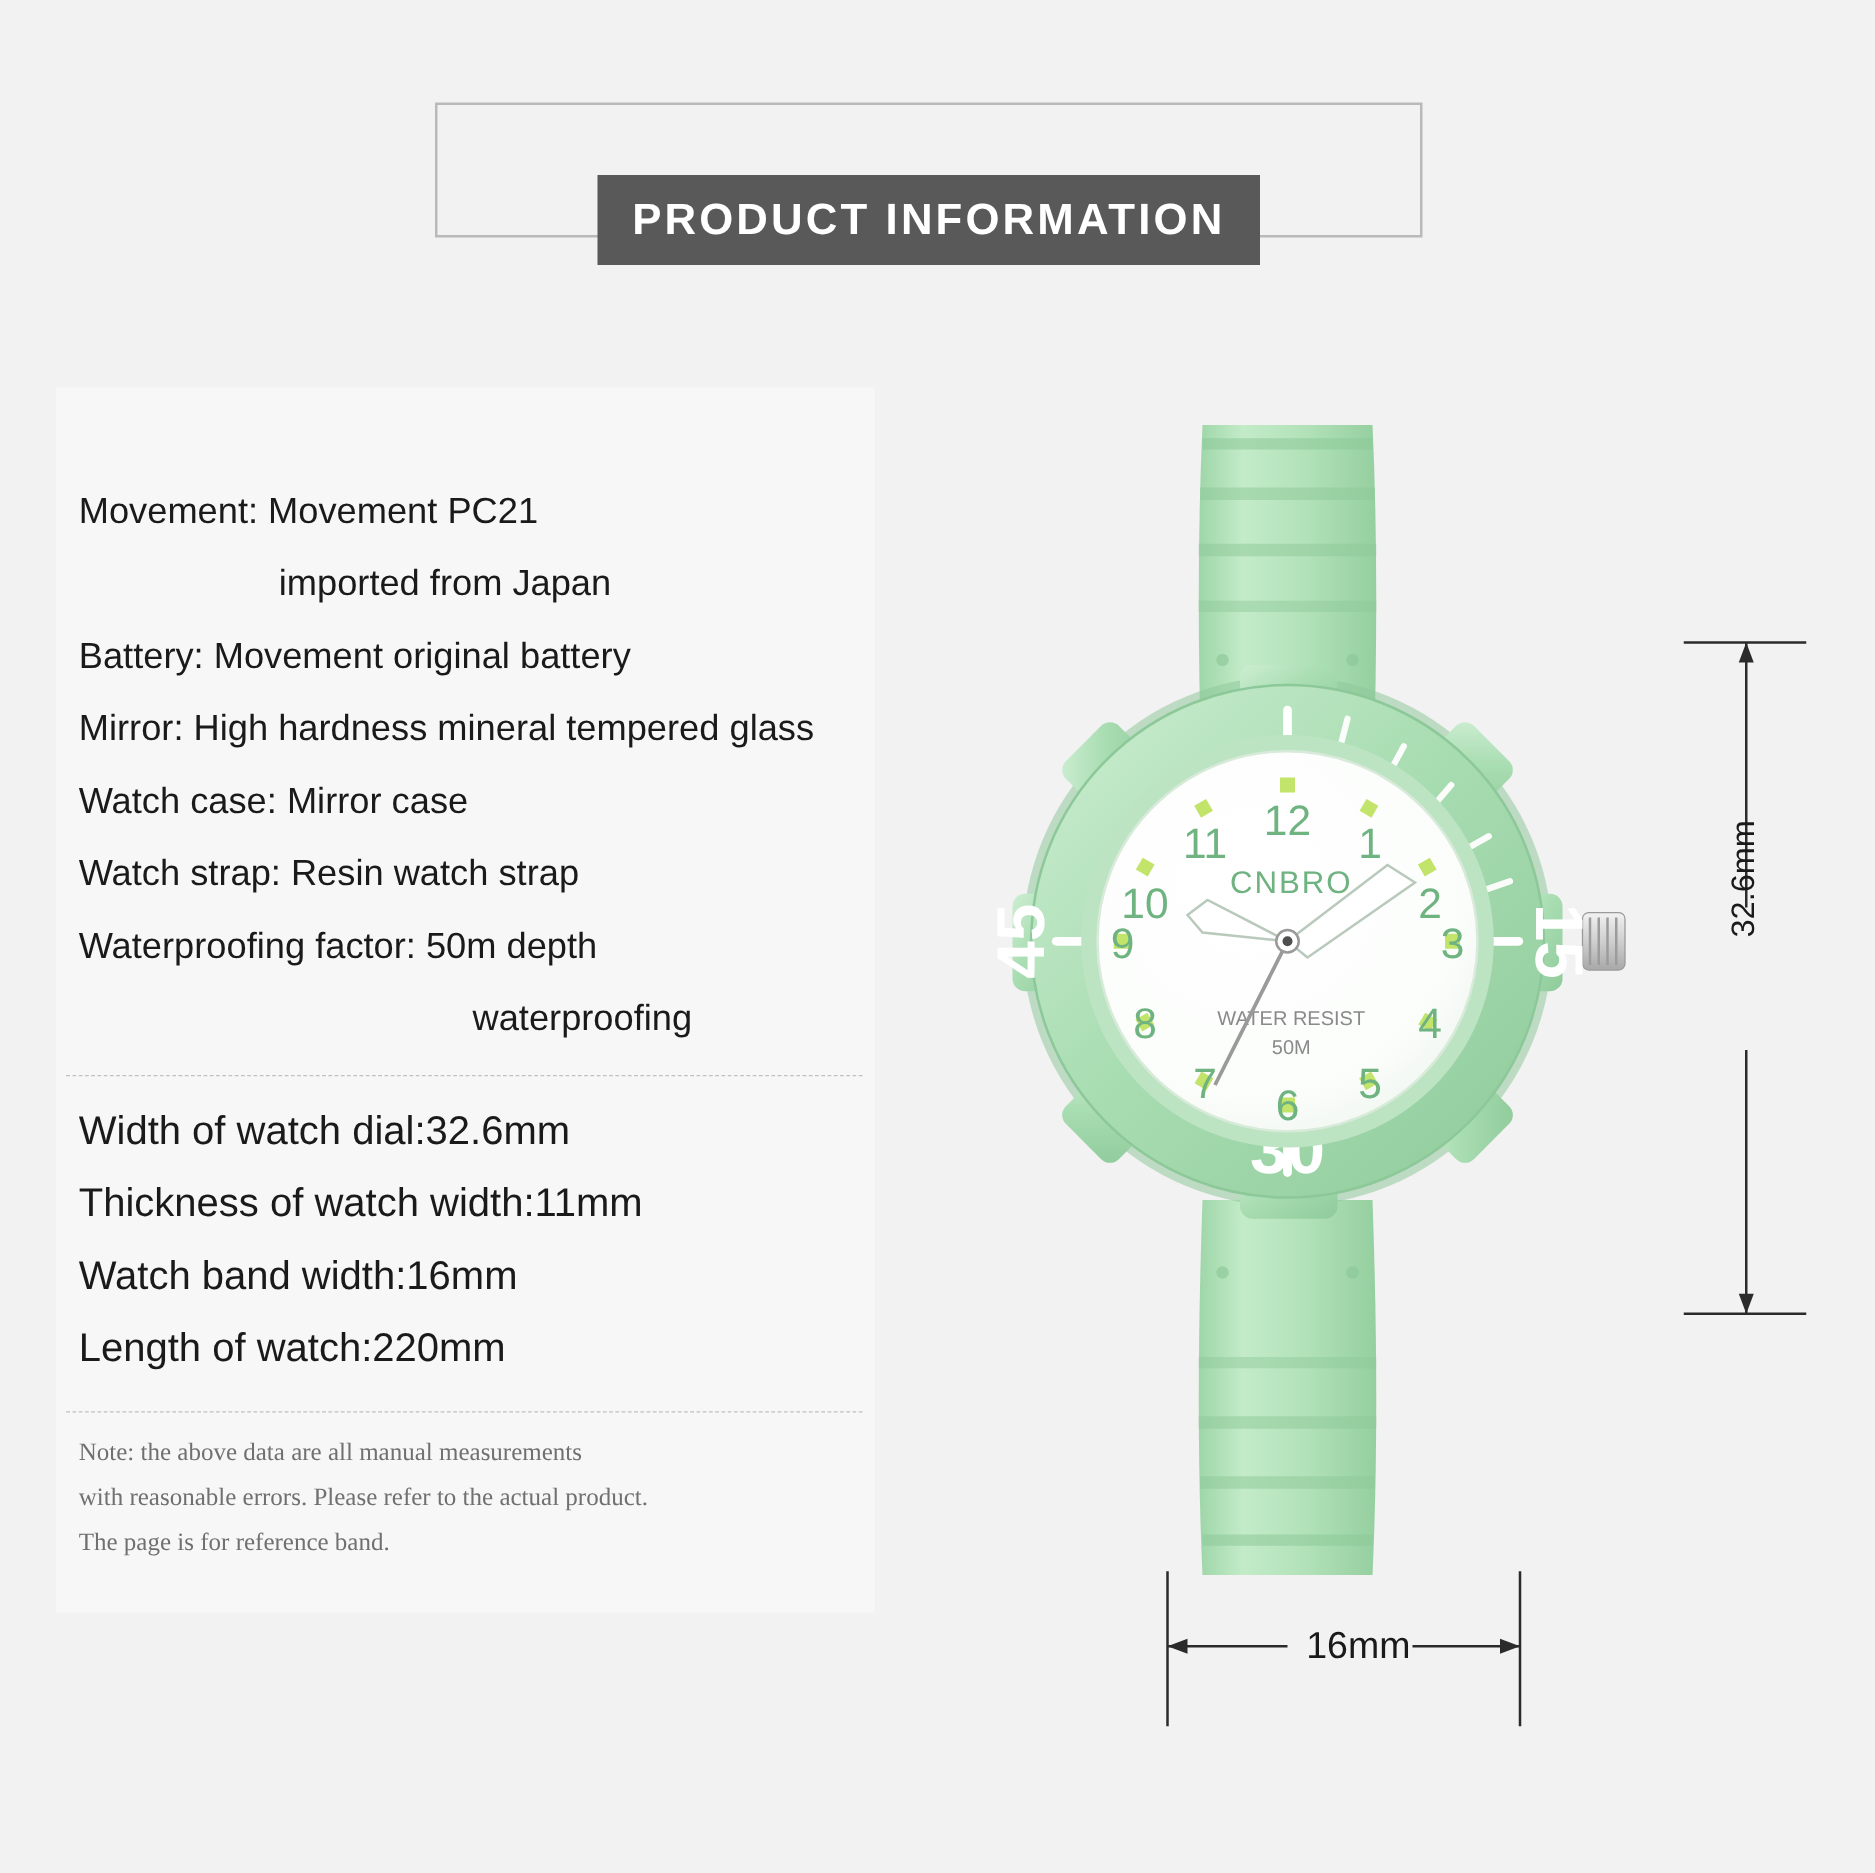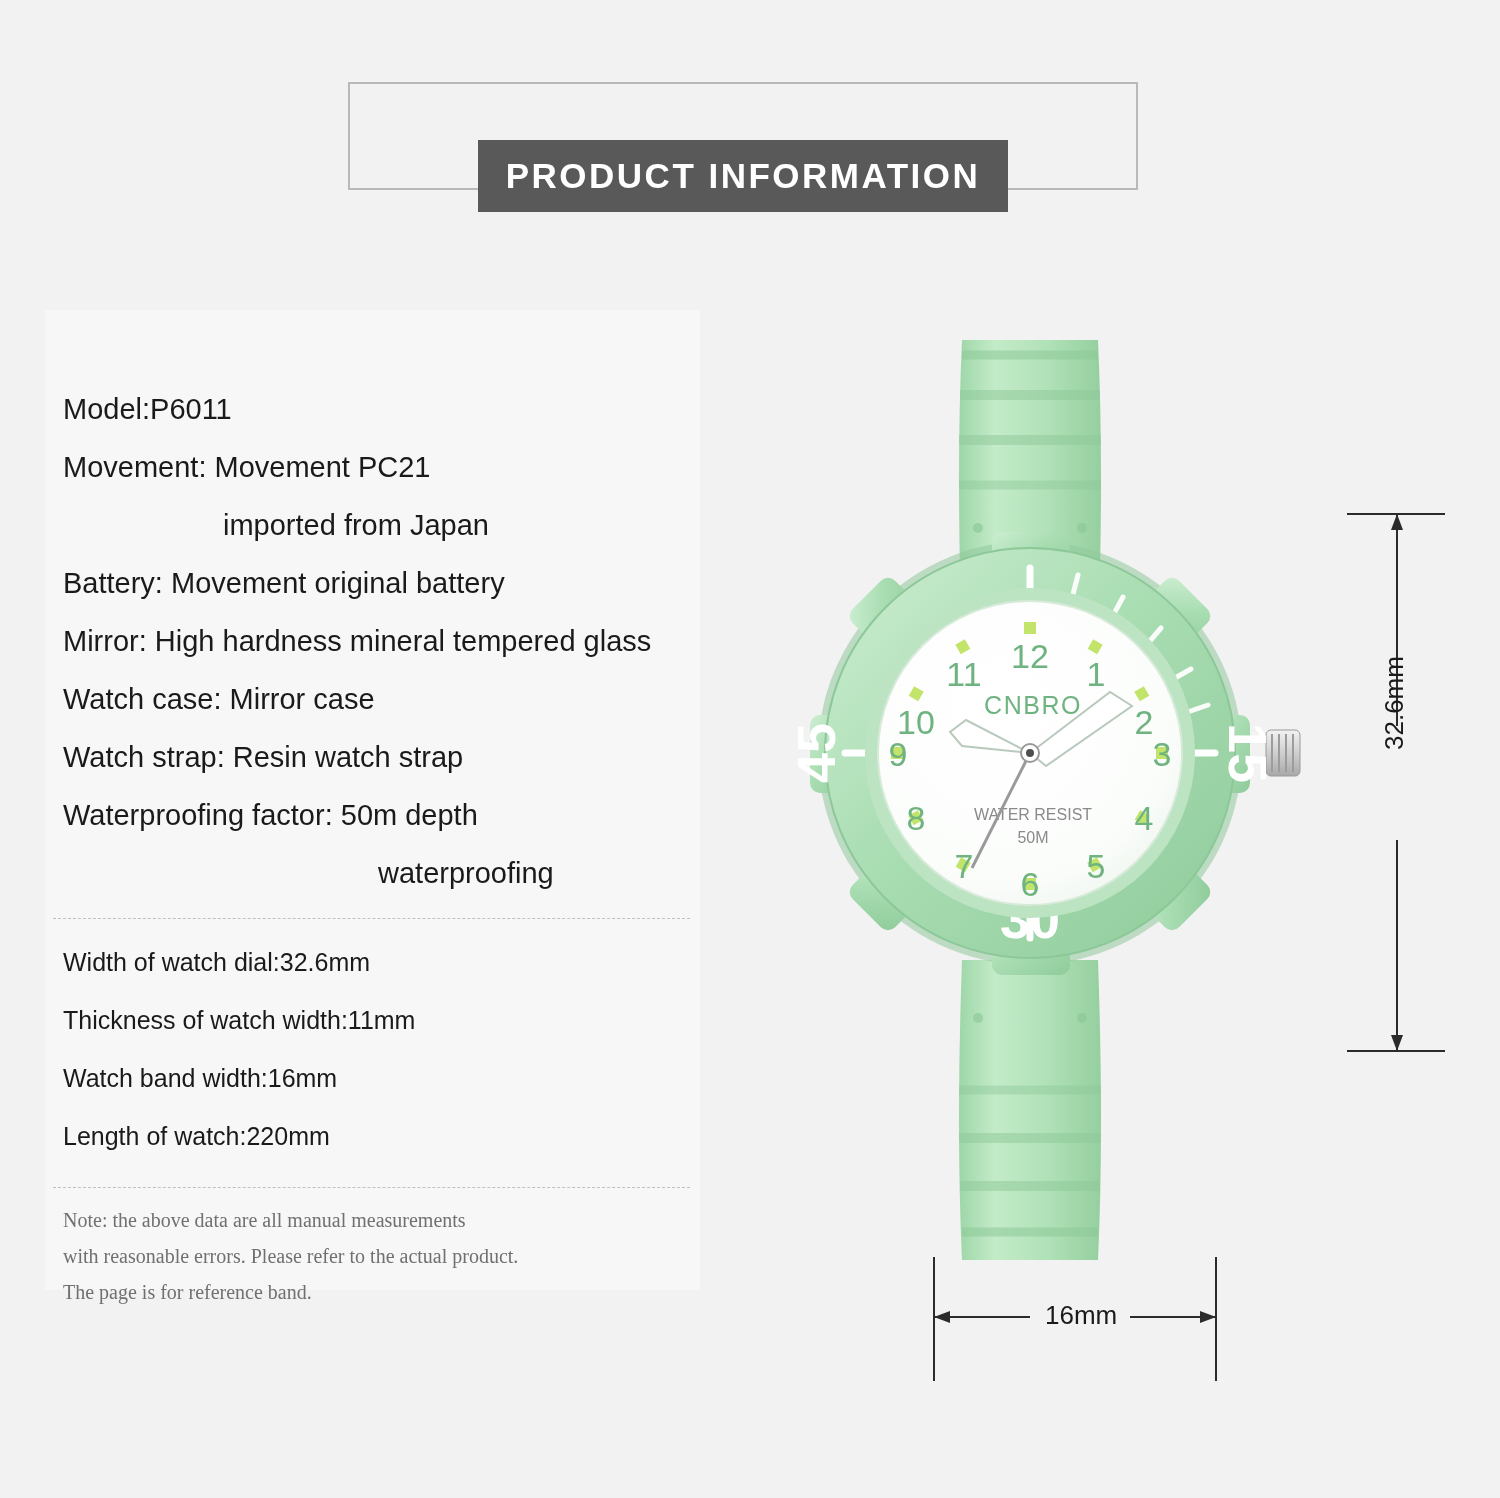--- a/index.html
+++ b/index.html
@@ -77,21 +77,21 @@
   .spec-line.indent-2 { padding-left: 315px; }
 
   .divider {
     margin: 16px 10px 0 8px;
     border-top: 1px dashed #c0c0c0;
   }
   .dim-list {
     padding: 14px 0 0 18px;
   }
   .dim-line {
-    font-size: 25px;
+    font-size: 32px;
     color: #1a1a1a;
     line-height: 58px;
     white-space: pre;
     font-family: "Liberation Sans", sans-serif;
   }
   .divider2 {
     margin: 22px 10px 0 8px;
     border-top: 1px dashed #c0c0c0;
   }
   .note-block {
@@ -142,40 +142,39 @@
     position: absolute;
     left: 930px;
     top: 1255px;
     width: 320px;
     height: 130px;
   }
   .dim-horiz .label {
     position: absolute;
     left: 115px;
     top: 45px;
-    font-size: 26px;
+    font-size: 30px;
     color: #1a1a1a;
     white-space: nowrap;
     font-family: "Liberation Sans", sans-serif;
   }
 </style>
 </head>
 <body>
 
 <div class="header-wrap">
   <div class="header-outline"></div>
   <div class="header-band">
     <span class="title">PRODUCT INFORMATION</span>
   </div>
 </div>
 
 <div class="info-panel">
 
   <div class="spec-list">
-    <div class="spec-line">Model:P6011</div>
     <div class="spec-line">Movement: Movement PC21</div>
     <div class="spec-line indent-1">imported from Japan</div>
     <div class="spec-line">Battery: Movement original battery</div>
     <div class="spec-line">Mirror: High hardness mineral tempered glass</div>
     <div class="spec-line">Watch case: Mirror case</div>
     <div class="spec-line">Watch strap: Resin watch strap</div>
     <div class="spec-line">Waterproofing factor: 50m depth</div>
     <div class="spec-line indent-2">waterproofing</div>
   </div>
 

